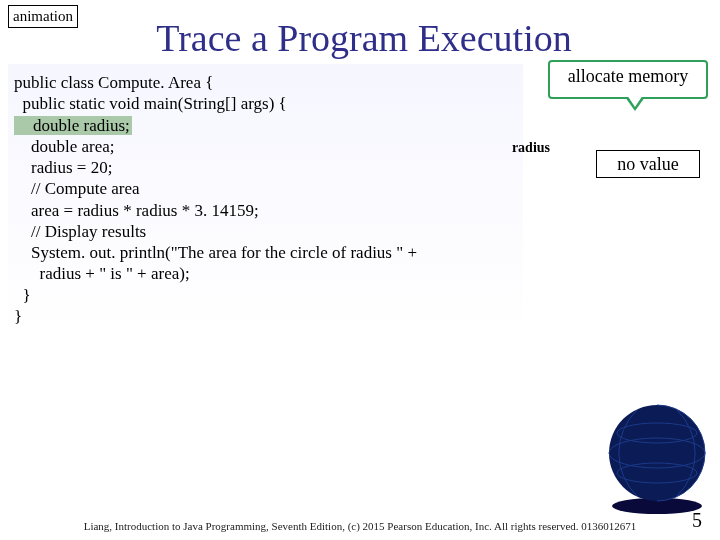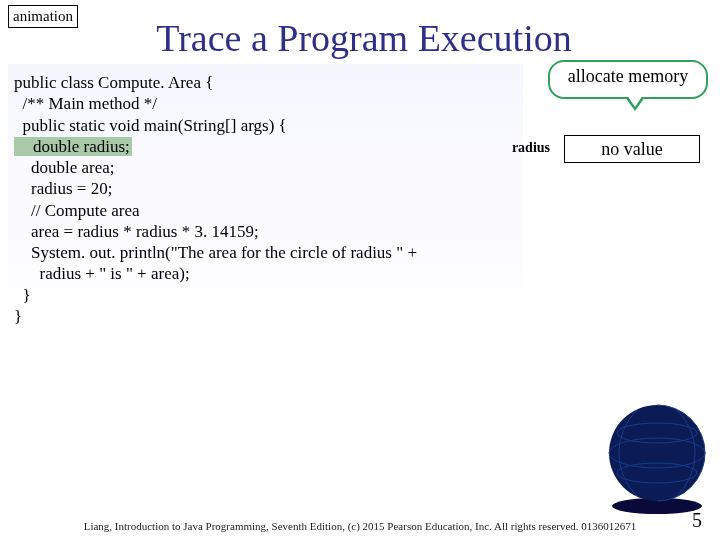--- a/index.html
+++ b/index.html
@@ -44,21 +44,21 @@
     background: #a9c9a9;
     padding: 0 2px;
   }
   .callout {
     position: absolute;
     top: 60px;
     right: 12px;
     width: 160px;
     background: #fff;
     border: 2px solid #2fa05a;
-    border-radius: 16px;
+    border-radius: 4px;
     text-align: center;
     font-size: 18px;
     padding: 4px 6px 10px 6px;
     line-height: 1.15;
   }
   .callout::after {
     content: "";
     position: absolute;
     bottom: -14px;
     left: 75px;
@@ -80,23 +80,23 @@
   }
   .mem-label {
     position: absolute;
     top: 140px;
     right: 170px;
     font-size: 14px;
     font-weight: bold;
   }
   .mem-box {
     position: absolute;
-    top: 135px;
+    top: 150px;
     right: 20px;
-    width: 136px;
+    width: 104px;
     height: 28px;
     border: 1px solid #000;
     text-align: center;
     font-size: 18px;
     line-height: 26px;
   }
   .footer {
     position: absolute;
     bottom: 8px;
     left: 0;
@@ -122,30 +122,30 @@
 </style>
 </head>
 <body>
 
 <div class="animation-box">animation</div>
 
 <h1 class="title">Trace a Program Execution</h1>
 
 <div class="code-block">
   <div>public class Compute. Area {</div>
-  <div>  /** Main method */</div>
   <div>  public static void main(String[] args) {</div>
   <div><span class="hl">    double radius;</span></div>
   <div>    double area;</div>
   <div></div>
   <div>    radius = 20;</div>
   <div></div>
   <div>    // Compute area</div>
   <div>    area = radius * radius * 3. 14159;</div>
   <div></div>
+  <div>    // Display results</div>
   <div>    System. out. println("The area for the circle of radius " +</div>
   <div>      radius + " is " + area);</div>
   <div>  }</div>
   <div>}</div>
 </div>
 
 <div class="callout">
   <div>allocate memory</div>
 </div>
 

